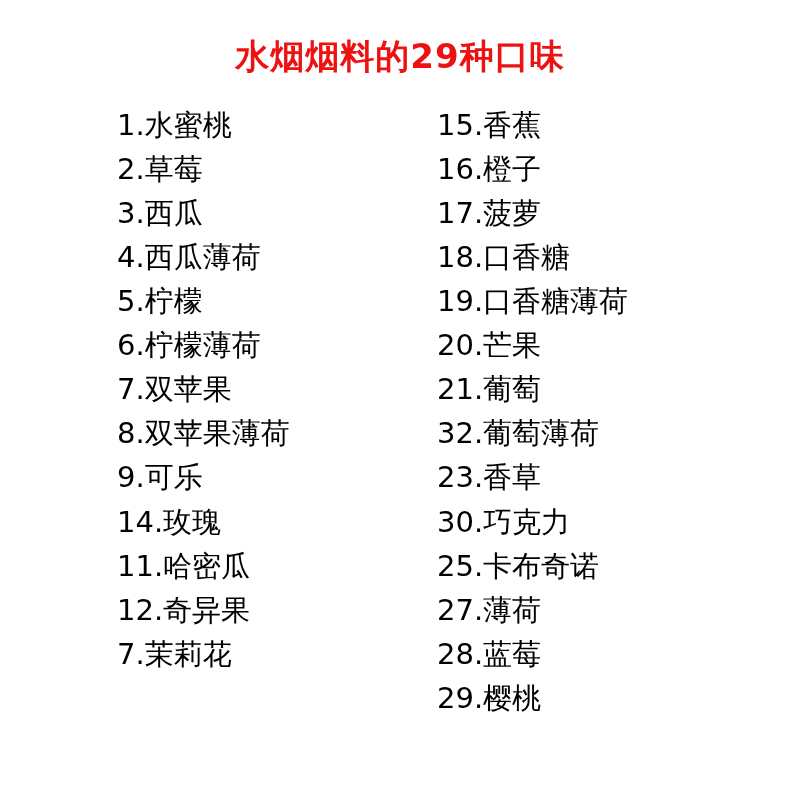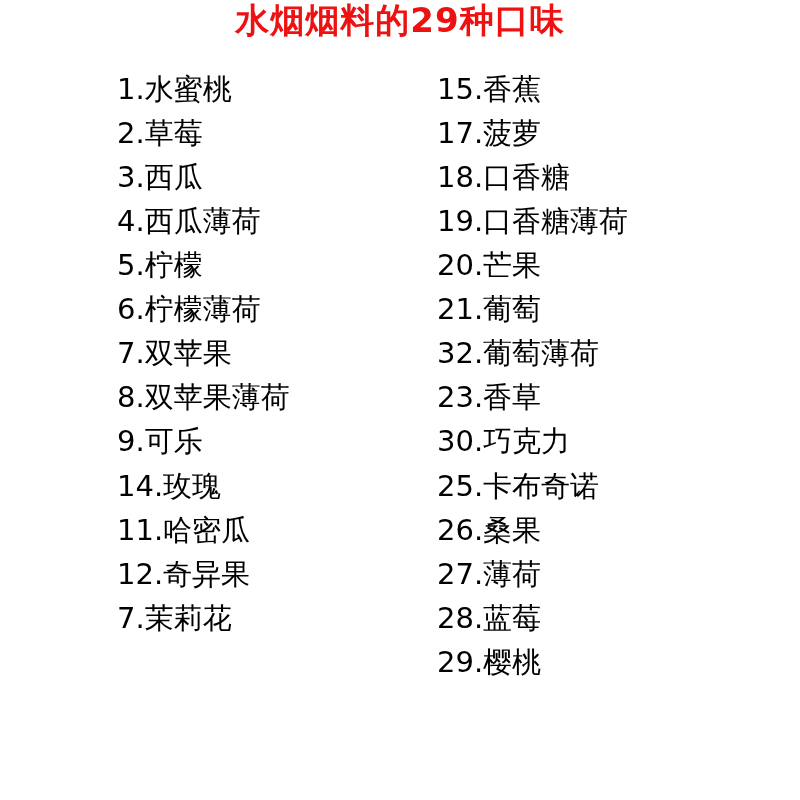--- a/index.html
+++ b/index.html
@@ -18,20 +18,21 @@
     width: 800px;
     height: 800px;
     box-sizing: border-box;
   }
   .title {
     text-align: center;
     color: #ee1111;
     font-size: 34px;
     font-weight: bold;
     letter-spacing: 1px;
+    padding-top: 36px;
     line-height: 1.2;
     white-space: nowrap;
   }
   .columns {
     display: flex;
     justify-content: center;
     align-items: flex-start;
     margin-top: 26px;
     gap: 60px;
     padding-left: 24px;
@@ -73,29 +74,29 @@
       <div class="item">8.双苹果薄荷</div>
       <div class="item">9.可乐</div>
       <div class="item">14.玫瑰</div>
       <div class="item">11.哈密瓜</div>
       <div class="item">12.奇异果</div>
       <div class="item">7.茉莉花</div>
     </div>
 
     <div class="col col-right">
       <div class="item">15.香蕉</div>
+      <div class="item">16.橙子</div>
       <div class="item">17.菠萝</div>
       <div class="item">18.口香糖</div>
       <div class="item">19.口香糖薄荷</div>
       <div class="item">20.芒果</div>
       <div class="item">21.葡萄</div>
       <div class="item">32.葡萄薄荷</div>
       <div class="item">23.香草</div>
       <div class="item">30.巧克力</div>
       <div class="item">25.卡布奇诺</div>
-      <div class="item">26.桑果</div>
       <div class="item">27.薄荷</div>
       <div class="item">28.蓝莓</div>
       <div class="item">29.樱桃</div>
     </div>
 
   </div>
 </div>
 
 </body></html>

